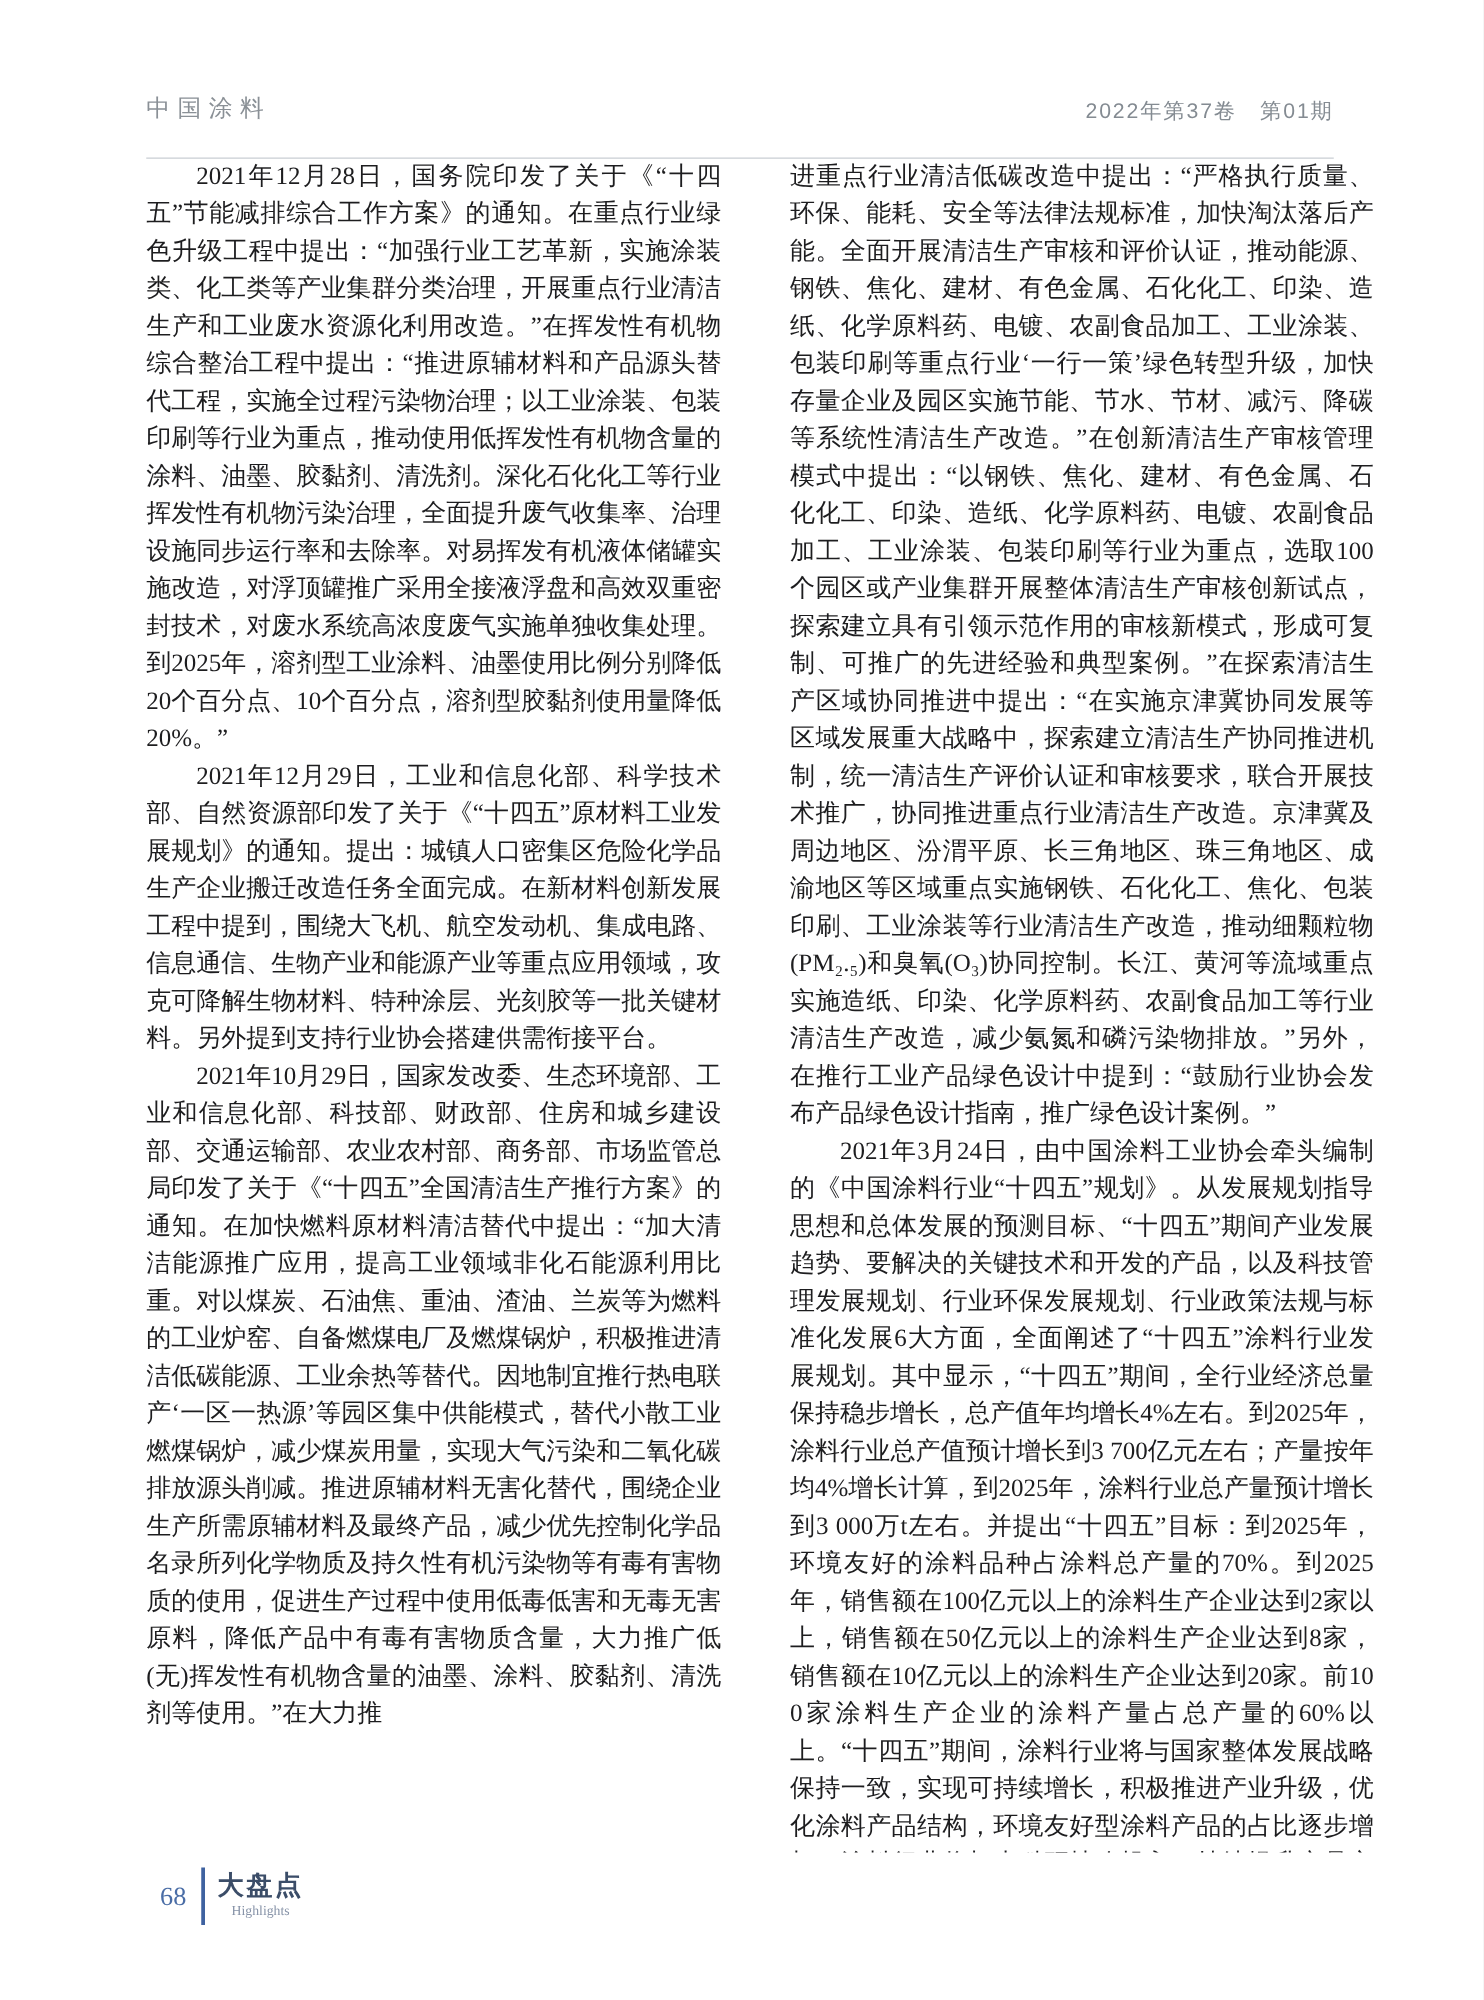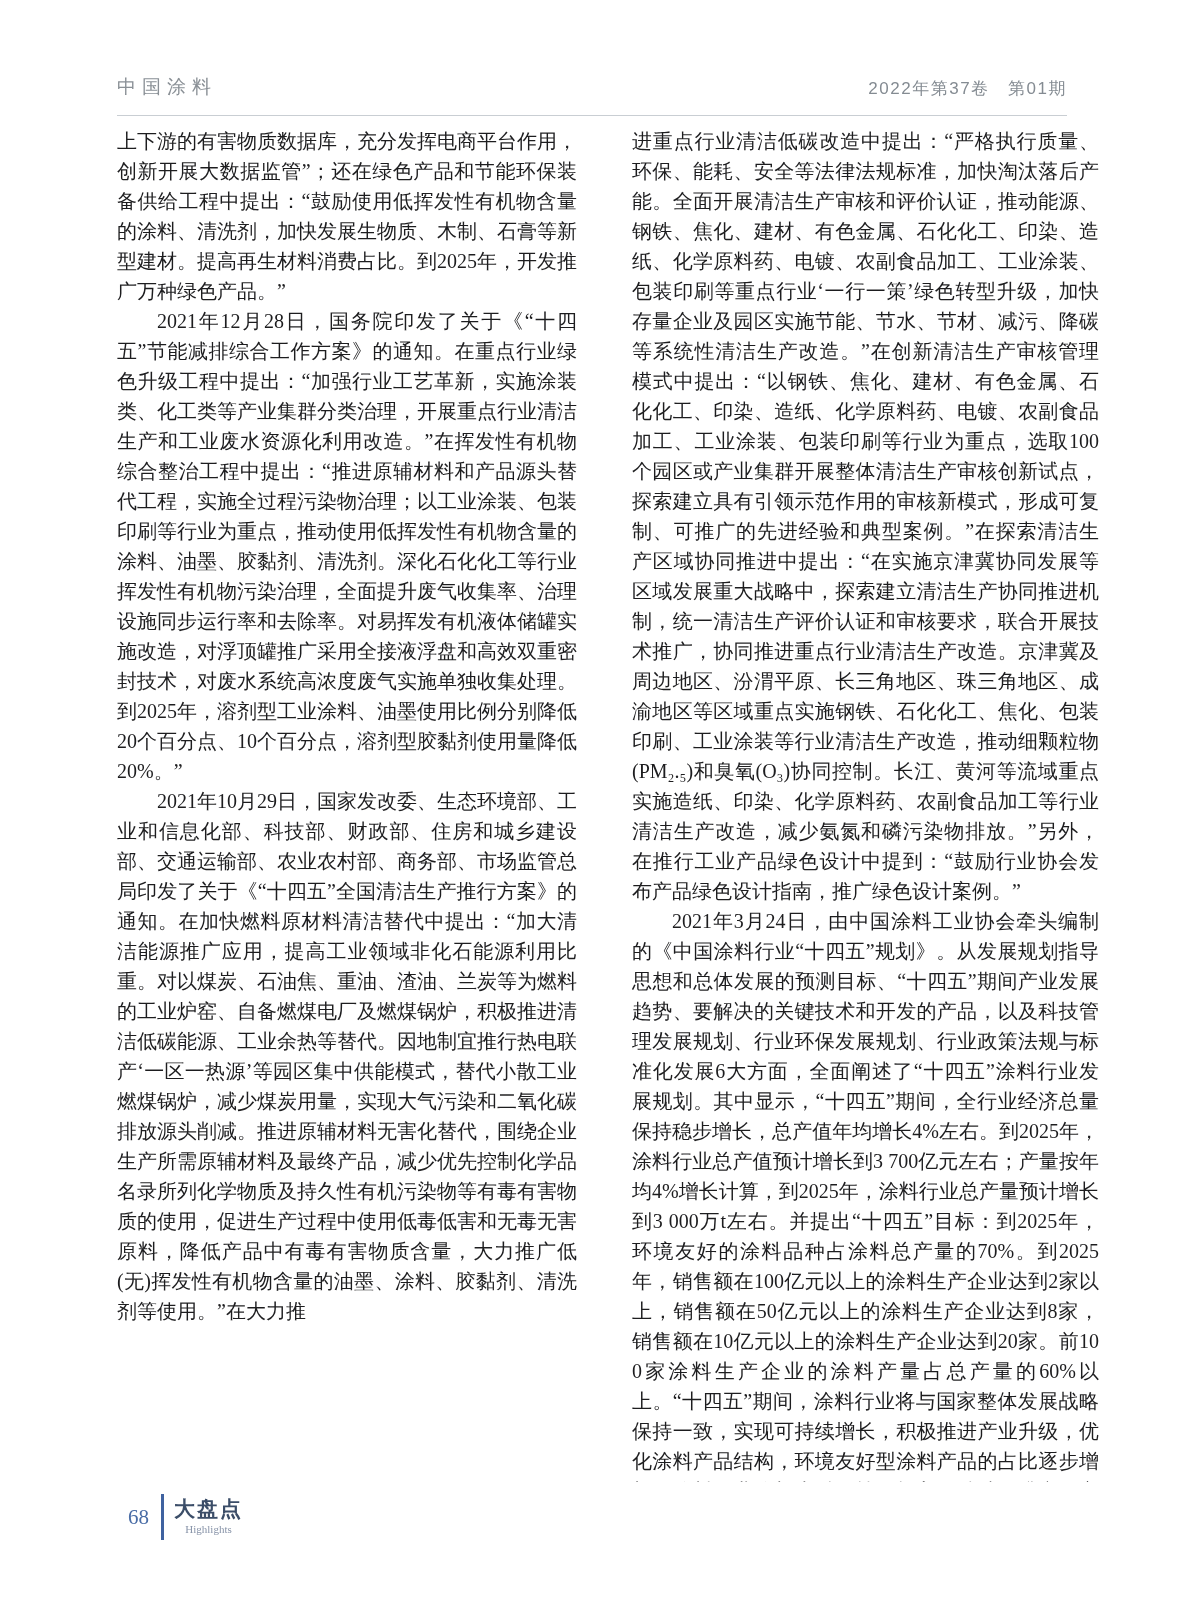--- a/index.html
+++ b/index.html
@@ -15,21 +15,21 @@
 
   
   .page-header {
     position: absolute;
     left: 117px;
     top: 74px;
     width: 950px;
     display: flex;
     justify-content: space-between;
     align-items: flex-end;
-    padding-bottom: 15px;
+    padding-bottom: 26px;
     border-bottom: 1px solid #c9ced3;
   }
   .journal-name {
     font-size: 19px;
     color: #8a9096;
     letter-spacing: 6px;
     font-family: "Liberation Sans", "DejaVu Sans", sans-serif;
   }
   .issue-info {
     font-size: 17px;
@@ -95,22 +95,22 @@
 <body>
 
 <div class="page">
 
   <div class="page-header">
     <span class="journal-name">中国涂料</span>
     <span class="issue-info">2022年第37卷　第01期</span>
   </div>
 
   <div class="column col-left">
-    <p>上下游的有害物质数据库，充分发挥电商平台作用，创新开展大数据监管”；还在绿色产品和节能环保装备供给工程中提出：“鼓励使用低挥发性有机物含量的涂料、清洗剂，加快发展生物质、木制、石膏等新型建材。提高再生材料消费占比。到2025年，开发推广万种绿色产品。”</p>
     <p class="indent">2021年12月28日，国务院印发了关于《“十四五”节能减排综合工作方案》的通知。在重点行业绿色升级工程中提出：“加强行业工艺革新，实施涂装类、化工类等产业集群分类治理，开展重点行业清洁生产和工业废水资源化利用改造。”在挥发性有机物综合整治工程中提出：“推进原辅材料和产品源头替代工程，实施全过程污染物治理；以工业涂装、包装印刷等行业为重点，推动使用低挥发性有机物含量的涂料、油墨、胶黏剂、清洗剂。深化石化化工等行业挥发性有机物污染治理，全面提升废气收集率、治理设施同步运行率和去除率。对易挥发有机液体储罐实施改造，对浮顶罐推广采用全接液浮盘和高效双重密封技术，对废水系统高浓度废气实施单独收集处理。到2025年，溶剂型工业涂料、油墨使用比例分别降低20个百分点、10个百分点，溶剂型胶黏剂使用量降低20%。”</p>
+    <p class="indent">2021年12月29日，工业和信息化部、科学技术部、自然资源部印发了关于《“十四五”原材料工业发展规划》的通知。提出：城镇人口密集区危险化学品生产企业搬迁改造任务全面完成。在新材料创新发展工程中提到，围绕大飞机、航空发动机、集成电路、信息通信、生物产业和能源产业等重点应用领域，攻克可降解生物材料、特种涂层、光刻胶等一批关键材料。另外提到支持行业协会搭建供需衔接平台。</p>
     <p class="indent">2021年10月29日，国家发改委、生态环境部、工业和信息化部、科技部、财政部、住房和城乡建设部、交通运输部、农业农村部、商务部、市场监管总局印发了关于《“十四五”全国清洁生产推行方案》的通知。在加快燃料原材料清洁替代中提出：“加大清洁能源推广应用，提高工业领域非化石能源利用比重。对以煤炭、石油焦、重油、渣油、兰炭等为燃料的工业炉窑、自备燃煤电厂及燃煤锅炉，积极推进清洁低碳能源、工业余热等替代。因地制宜推行热电联产‘一区一热源’等园区集中供能模式，替代小散工业燃煤锅炉，减少煤炭用量，实现大气污染和二氧化碳排放源头削减。推进原辅材料无害化替代，围绕企业生产所需原辅材料及最终产品，减少优先控制化学品名录所列化学物质及持久性有机污染物等有毒有害物质的使用，促进生产过程中使用低毒低害和无毒无害原料，降低产品中有毒有害物质含量，大力推广低(无)挥发性有机物含量的油墨、涂料、胶黏剂、清洗剂等使用。”在大力推</p>
   </div>
 
   <div class="column col-right">
     <p>进重点行业清洁低碳改造中提出：“严格执行质量、环保、能耗、安全等法律法规标准，加快淘汰落后产能。全面开展清洁生产审核和评价认证，推动能源、钢铁、焦化、建材、有色金属、石化化工、印染、造纸、化学原料药、电镀、农副食品加工、工业涂装、包装印刷等重点行业‘一行一策’绿色转型升级，加快存量企业及园区实施节能、节水、节材、减污、降碳等系统性清洁生产改造。”在创新清洁生产审核管理模式中提出：“以钢铁、焦化、建材、有色金属、石化化工、印染、造纸、化学原料药、电镀、农副食品加工、工业涂装、包装印刷等行业为重点，选取100个园区或产业集群开展整体清洁生产审核创新试点，探索建立具有引领示范作用的审核新模式，形成可复制、可推广的先进经验和典型案例。”在探索清洁生产区域协同推进中提出：“在实施京津冀协同发展等区域发展重大战略中，探索建立清洁生产协同推进机制，统一清洁生产评价认证和审核要求，联合开展技术推广，协同推进重点行业清洁生产改造。京津冀及周边地区、汾渭平原、长三角地区、珠三角地区、成渝地区等区域重点实施钢铁、石化化工、焦化、包装印刷、工业涂装等行业清洁生产改造，推动细颗粒物(PM₂.₅)和臭氧(O₃)协同控制。长江、黄河等流域重点实施造纸、印染、化学原料药、农副食品加工等行业清洁生产改造，减少氨氮和磷污染物排放。”另外，在推行工业产品绿色设计中提到：“鼓励行业协会发布产品绿色设计指南，推广绿色设计案例。”</p>
     <p class="indent">2021年3月24日，由中国涂料工业协会牵头编制的《中国涂料行业“十四五”规划》。从发展规划指导思想和总体发展的预测目标、“十四五”期间产业发展趋势、要解决的关键技术和开发的产品，以及科技管理发展规划、行业环保发展规划、行业政策法规与标准化发展6大方面，全面阐述了“十四五”涂料行业发展规划。其中显示，“十四五”期间，全行业经济总量保持稳步增长，总产值年均增长4%左右。到2025年，涂料行业总产值预计增长到3 700亿元左右；产量按年均4%增长计算，到2025年，涂料行业总产量预计增长到3 000万t左右。并提出“十四五”目标：到2025年，环境友好的涂料品种占涂料总产量的70%。到2025年，销售额在100亿元以上的涂料生产企业达到2家以上，销售额在50亿元以上的涂料生产企业达到8家，销售额在10亿元以上的涂料生产企业达到20家。前100家涂料生产企业的涂料产量占总产量的60%以上。“十四五”期间，涂料行业将与国家整体发展战略保持一致，实现可持续增长，积极推进产业升级，优化涂料产品结构，环境友好型涂料产品的占比逐步增加；涂料行业将加大科研技改投入，持续提升产品市场综合竞争力，努力实现涂料行业的高质量发展；坚持生态</p>
   </div>
 
   <div class="page-footer">
     <span class="page-num">68</span>

